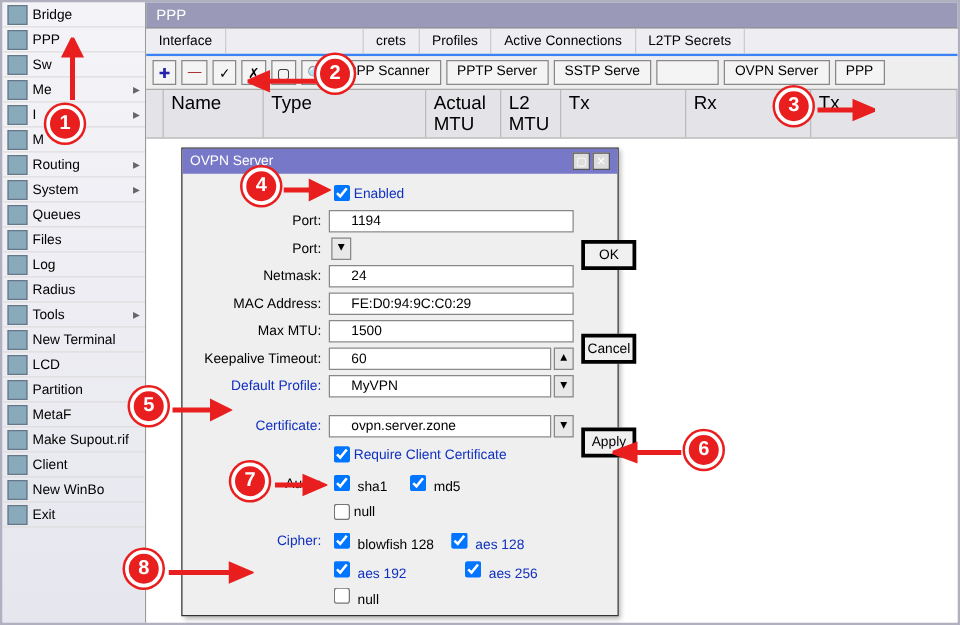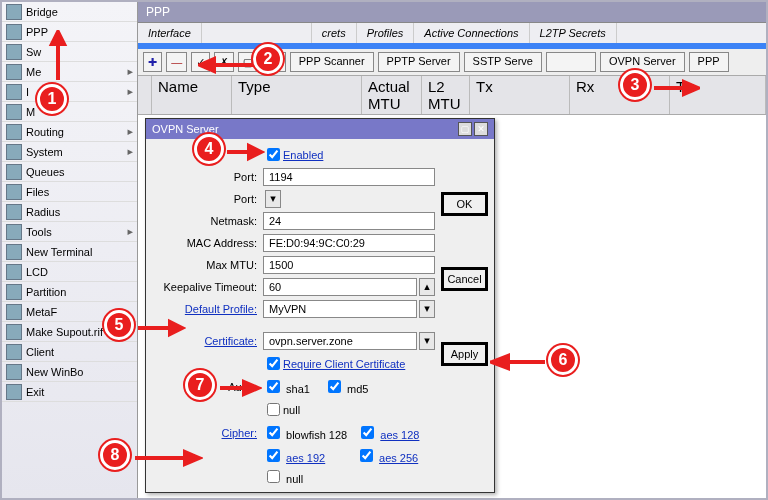--- a/index.html
+++ b/index.html
@@ -1,42 +1,42 @@
 <!DOCTYPE html>
 <html><head>
 <meta charset="utf-8">
 <style>
   * { box-sizing: border-box; font-family: Tahoma, Arial, sans-serif; font-size: 11px; }
   body { margin: 0; background: #e8e8e8; width: 768px; height: 500px; overflow: hidden; position: relative; }
   .root { display: flex; border: 2px solid #b0b0c0; height: 500px; }
-  .sidebar { width: 136px; background: linear-gradient(#f4f4f8,#e6e6ee); border-right: 1px solid #999; }
+  .sidebar { width: 115px; background: linear-gradient(#f4f4f8,#e6e6ee); border-right: 1px solid #999; }
   .sb-item { display:flex; align-items:center; height:20px; padding:0 4px; border-bottom:1px solid #ddd; cursor:pointer; }
   .sb-item .arrow { margin-left:auto; color:#666; }
   .sb-ico { width:16px; height:16px; margin-right:4px; display:inline-block; background:#8ab; border:1px solid #678; }
   .main { flex:1; display:flex; flex-direction:column; background:#ddd; }
   .titlebar { background:#9a9ab8; color:#fff; padding:3px 8px; font-size:12px; border-bottom:1px solid #888; }
-  .tabs { display:flex; background:#eeeef2; border-bottom:6px solid #3b82f6;font-style:italic; }
+  .tabs { display:flex; background:#eeeef2; border-bottom:2px solid #3b82f6; }
   .tab { padding:4px 10px; border-right:1px solid #ccc; cursor:pointer; }
   .toolbar { display:flex; align-items:center; gap:4px; padding:3px 5px; background:#eee; border-bottom:1px solid #aaa; }
   .tbtn { border:1px solid #888; background:#f4f4f4; padding:2px 4px; min-width:18px; height:20px; display:flex; align-items:center; justify-content:center; cursor:pointer; }
   .bigbtn { border:1px solid #888; background:#f4f4f4; padding:2px 8px; height:20px; cursor:pointer; }
   .grid-head { display:flex; background:#e4e4e8; border-bottom:1px solid #aaa; }
   .gh { border-right:1px solid #bbb; padding:2px 6px; font-size:15px; }
   .content-area { flex:1; background:#fff; position:relative; }
 
   .dlg { position:absolute; left:145px; top:118px; width:350px; background:#efefef; border:1px solid #333; box-shadow:2px 2px 4px rgba(0,0,0,0.3); }
   .dlg-title { background:#7878c8; color:#fff; padding:3px 6px; display:flex; align-items:center; }
   .dlg-title .btns { margin-left:auto; display:flex; gap:2px; }
   .winbtn { width:14px; height:14px; background:#ddd; border:1px solid #555; font-size:9px; line-height:12px; text-align:center; cursor:pointer; }
   .dlg-body { display:flex; padding:6px; gap:6px; }
   .form { flex:1; }
   .row { display:flex; align-items:center; margin-bottom:4px; }
   .row label { width:105px; text-align:right; margin-right:6px; }
-  .row input[type=text] { flex:1; border:1px solid #888; padding:1px 5px; background:#fff; height:18px; }
-  .blue { color:#1030c0;text-decoration:underline; }
+  .row input[type=text] { flex:1; border:1px solid #888; padding:1px 17px; background:#fff; height:18px; }
+  .blue { color:#1030c0; }
   .chk { margin-right:3px; }
   .btncol { width:62px; display:flex; flex-direction:column; gap:4px; }
   .btncol button { border:3px solid #000000; background:#f0f0f0; padding:3px 2px; cursor:pointer;margin-top:47px; }
   .dd { width:16px; height:18px; border:1px solid #888; background:#e8e8e8; text-align:center; line-height:14px; cursor:pointer; margin-left:2px;}
   .cipher-grid { display:grid; grid-template-columns:auto auto; gap:2px 14px; margin-left:111px; }
   .auth-grid { display:flex; gap:14px; margin-left:0; }
 
   .callout { position:absolute; width:30px; height:30px; border-radius:50%; background:#e91e1e; border:3px solid #fff; box-shadow:0 0 0 2px #e91e1e; color:#fff; font-weight:bold; font-size:16px; display:flex; align-items:center; justify-content:center; z-index:50; }
   .arrow-svg { position:absolute; z-index:40; }
 </style>
@@ -81,20 +81,24 @@
         <span>System</span>
         <span class="arrow">▸</span>
       </div>
     <div class="sb-item">
         <span class="sb-ico"></span>
         <span>Queues</span>
       </div>
     <div class="sb-item">
         <span class="sb-ico"></span>
         <span>Files</span>
+      </div>
+    <div class="sb-item">
+        <span class="sb-ico"></span>
+        <span>Log</span>
       </div>
     <div class="sb-item">
         <span class="sb-ico"></span>
         <span>Radius</span>
       </div>
     <div class="sb-item">
         <span class="sb-ico"></span>
         <span>Tools</span>
         <span class="arrow">▸</span>
       </div>

